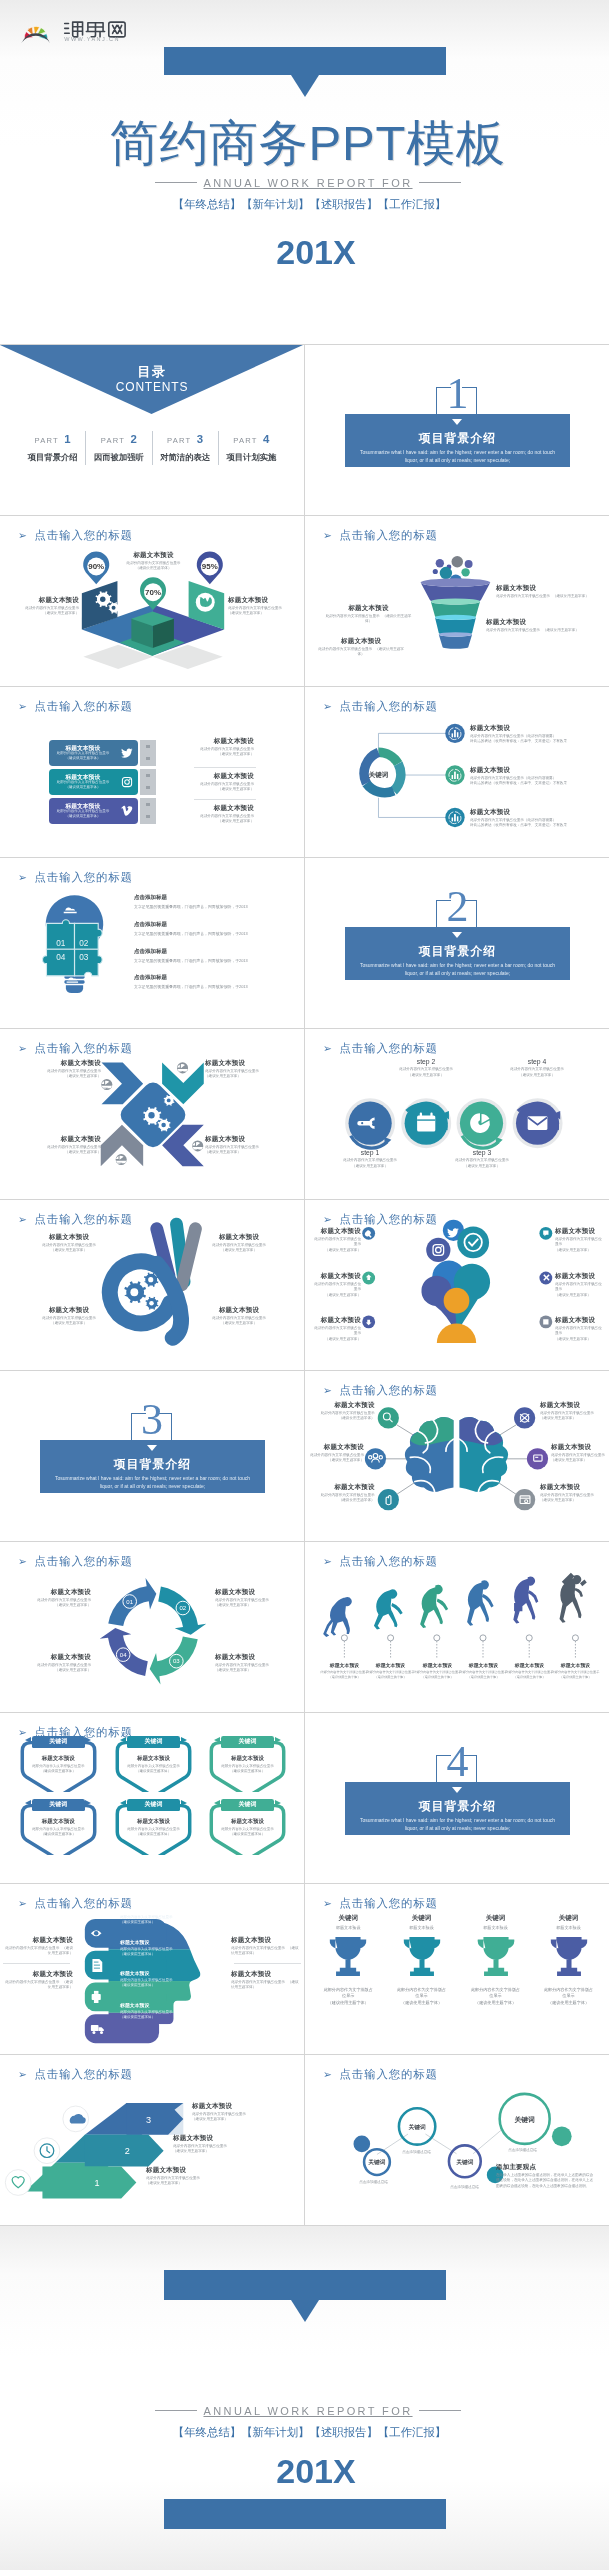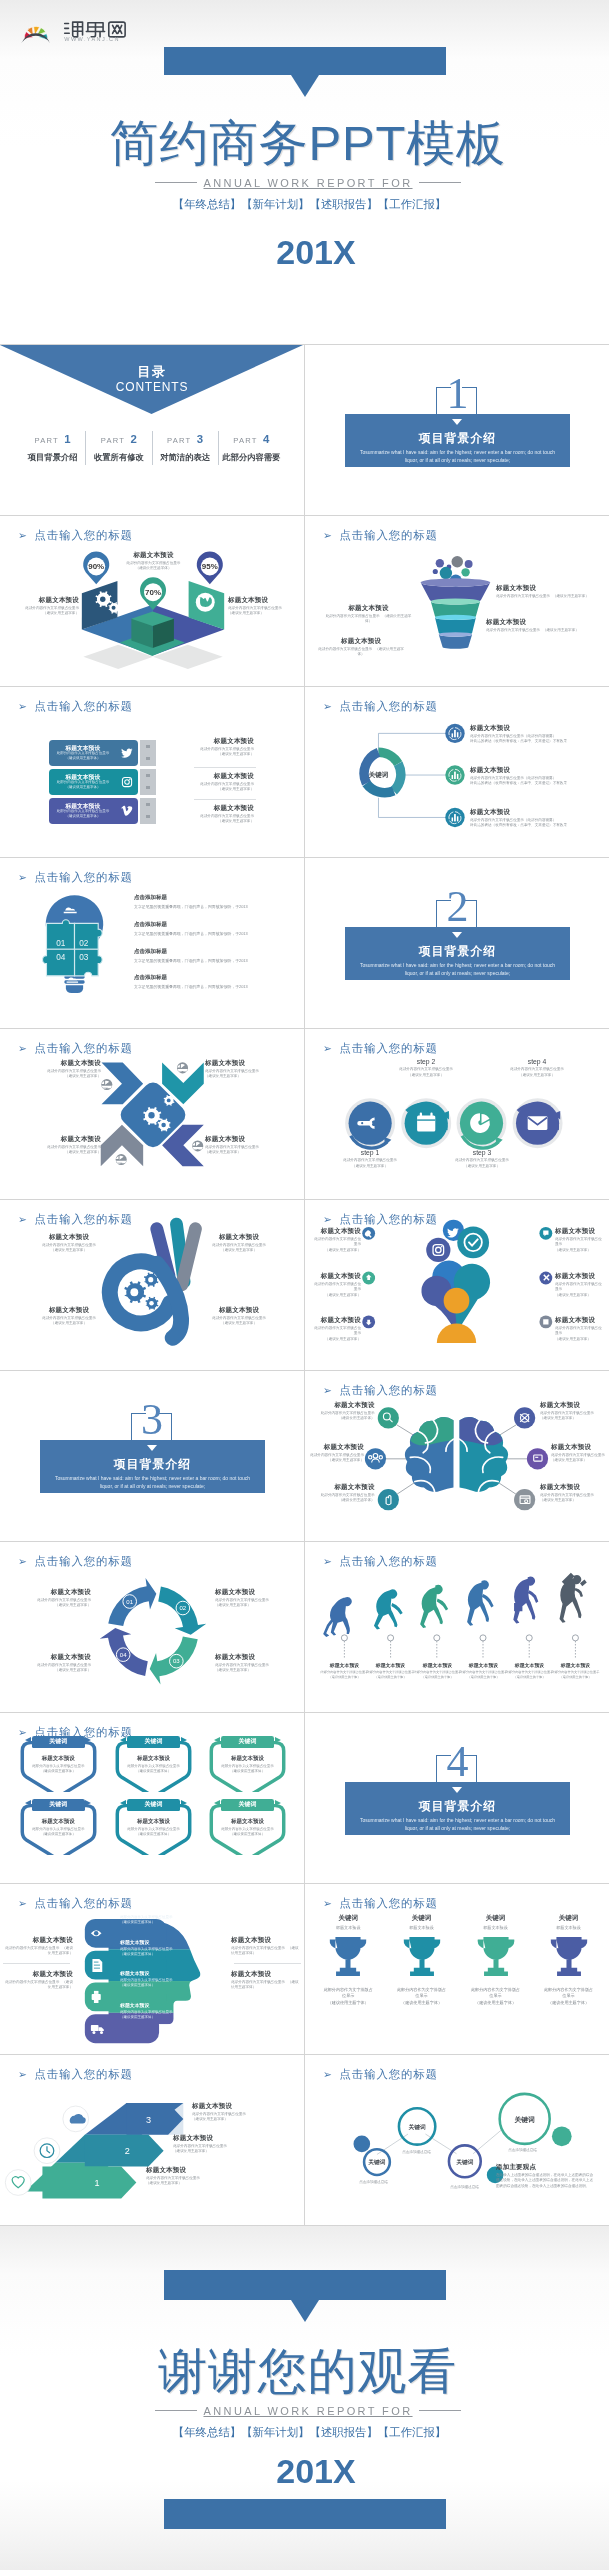--- a/index.html
+++ b/index.html
@@ -184,29 +184,29 @@
       <div class="toc-tri"></div>
       <div class="toc-h">目录</div>
       <div class="toc-s">CONTENTS</div>
       <div class="toc-row">
         <div class="toc-col">
             <div class="p">PART <b>1</b></div>
             <div class="t">项目背景介绍</div>
           </div>
         <div class="toc-col">
             <div class="p">PART <b>2</b></div>
-            <div class="t">收置所有修改</div>
+            <div class="t">因而被加强听</div>
           </div>
         <div class="toc-col">
             <div class="p">PART <b>3</b></div>
             <div class="t">对简洁的表达</div>
           </div>
         <div class="toc-col">
             <div class="p">PART <b>4</b></div>
-            <div class="t">此部分内容需要</div>
+            <div class="t">项目计划实施</div>
           </div>
       </div>
     </div>
 
     <div class="slide">
       <div class="sec">
         <div class="br">
             <i class="l"></i>
             <i class="r"></i>
           </div>
@@ -1265,20 +1265,19 @@
         <div class="h">添加主要观点</div>
           <div class="p">在此录入上述图表的综合描述说明，在此录入上述图表的综合描述说明，在此录入上述图表的综合描述说明，在此录入上述图表的综合描述说明，在此录入上述图表的综合描述说明。</div>
         </div>
     </div>
 
   </div>
 
   <div class="cover end">
     <div class="topbar"></div>
     <div class="tri"></div>
-    <h1>谢谢您的观看</h1>
     <div class="sub"><span class="ln"></span><span>ANNUAL WORK REPORT FOR</span><span class="ln"></span></div>
     <div class="tags">【年终总结】【新年计划】【述职报告】【工作汇报】</div>
     <div class="year">201X</div>
     <div class="botbar"></div>
   </div>
 </div>
 
 
 </body></html>

